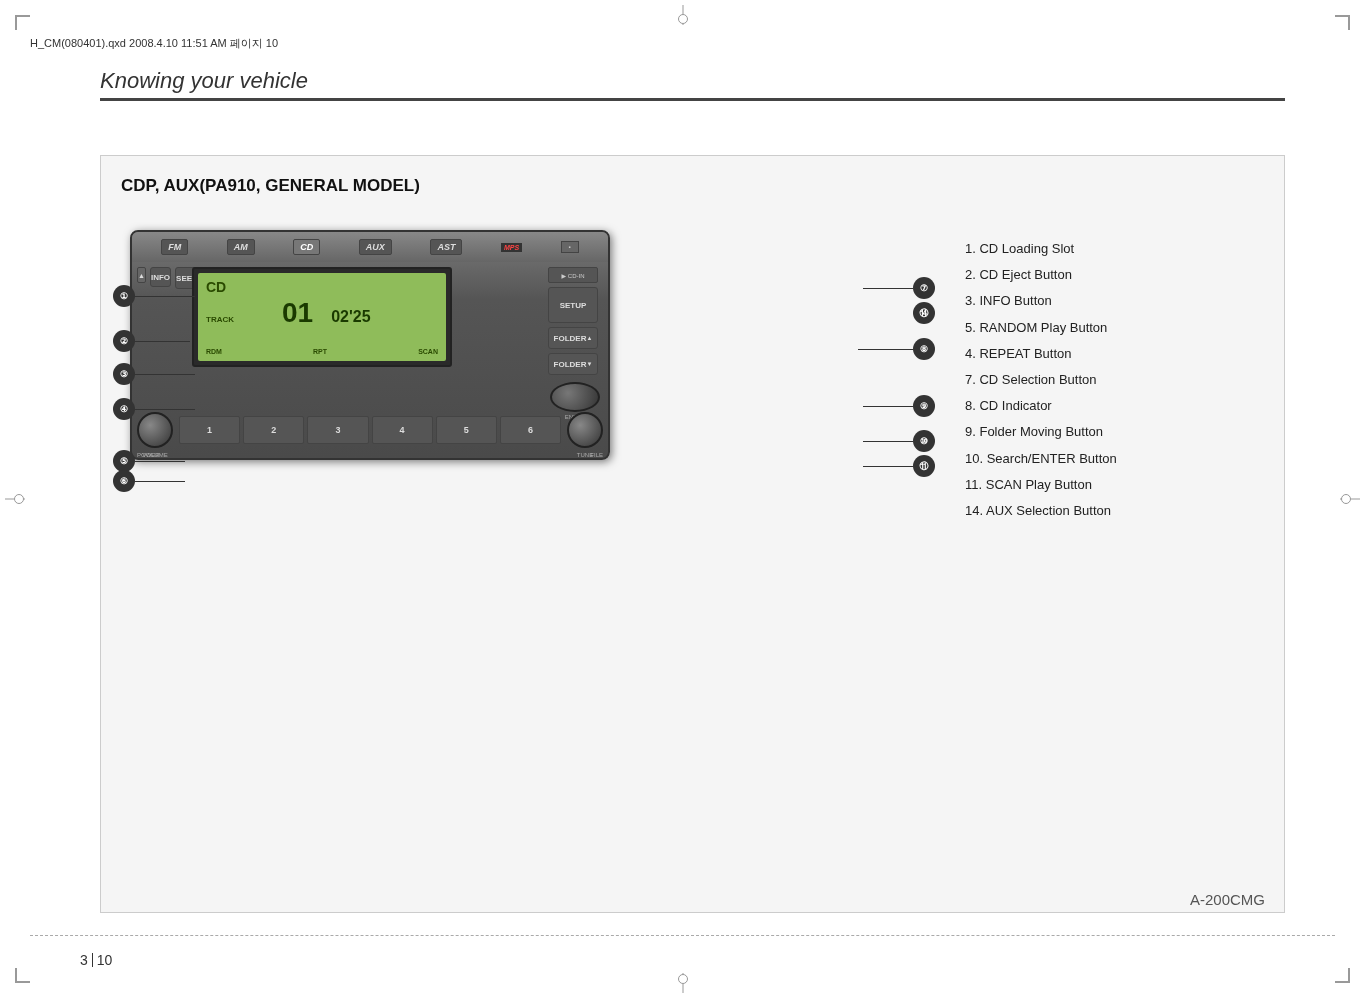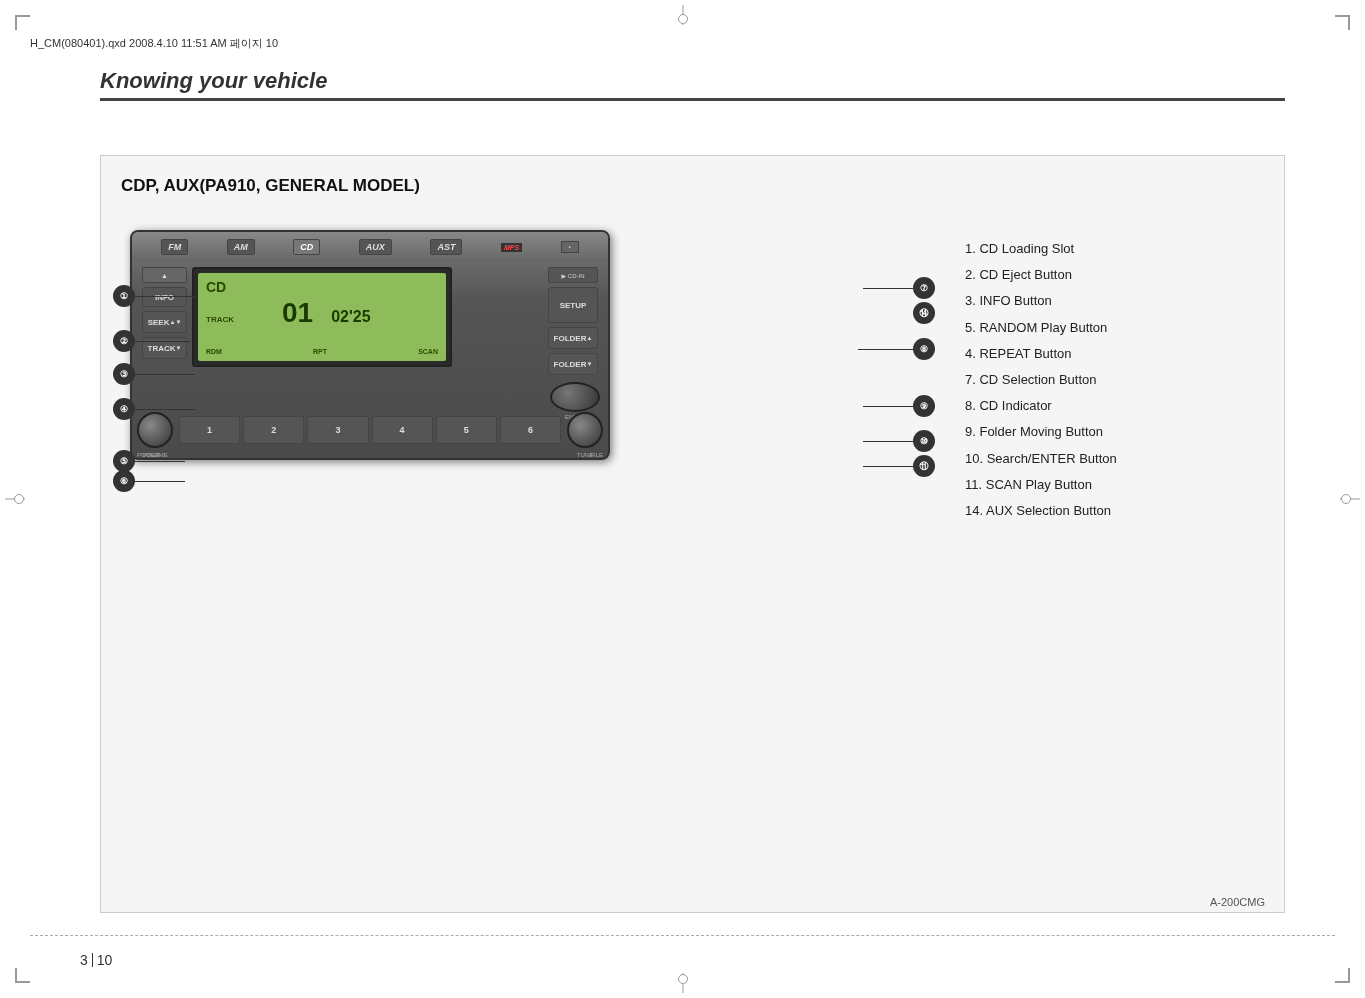--- a/index.html
+++ b/index.html
@@ -30,21 +30,21 @@
       position: absolute;
       top: 68px;
       left: 100px;
       right: 80px;
     }
 
     .page-title {
       font-size: 22px;
       font-style: italic;
       color: #333;
-      font-weight: bold;
+      font-weight: normal;
       margin-bottom: 4px;
     }
 
     .title-underline {
       height: 3px;
       background: #444;
       width: 100%;
     }
 
     
@@ -183,23 +183,23 @@
       font-weight: bold;
     }
 
     
     .left-controls {
       position: absolute;
       top: 35px;
       left: 5px;
       width: 55px;
       display: flex;
-      flex-direction: column;
+      flex-direction: row;
       gap: 4px;
-      align-items: center;
+      align-items: flex-start;
     }
 
     .eject-btn {
       width: 45px;
       height: 16px;
       background: #666;
       border: 1px solid #444;
       border-radius: 2px;
       display: flex;
       align-items: center;
@@ -393,21 +393,21 @@
       color: #222;
       margin-bottom: 8px;
       line-height: 1.4;
     }
 
     
     .bottom-ref {
       position: absolute;
       bottom: 90px;
       right: 100px;
-      font-size: 11px;
+      font-size: 15px;
       color: #555;
     }
 
     
     .page-number {
       position: absolute;
       bottom: 30px;
       left: 80px;
       font-size: 14px;
       color: #333;

